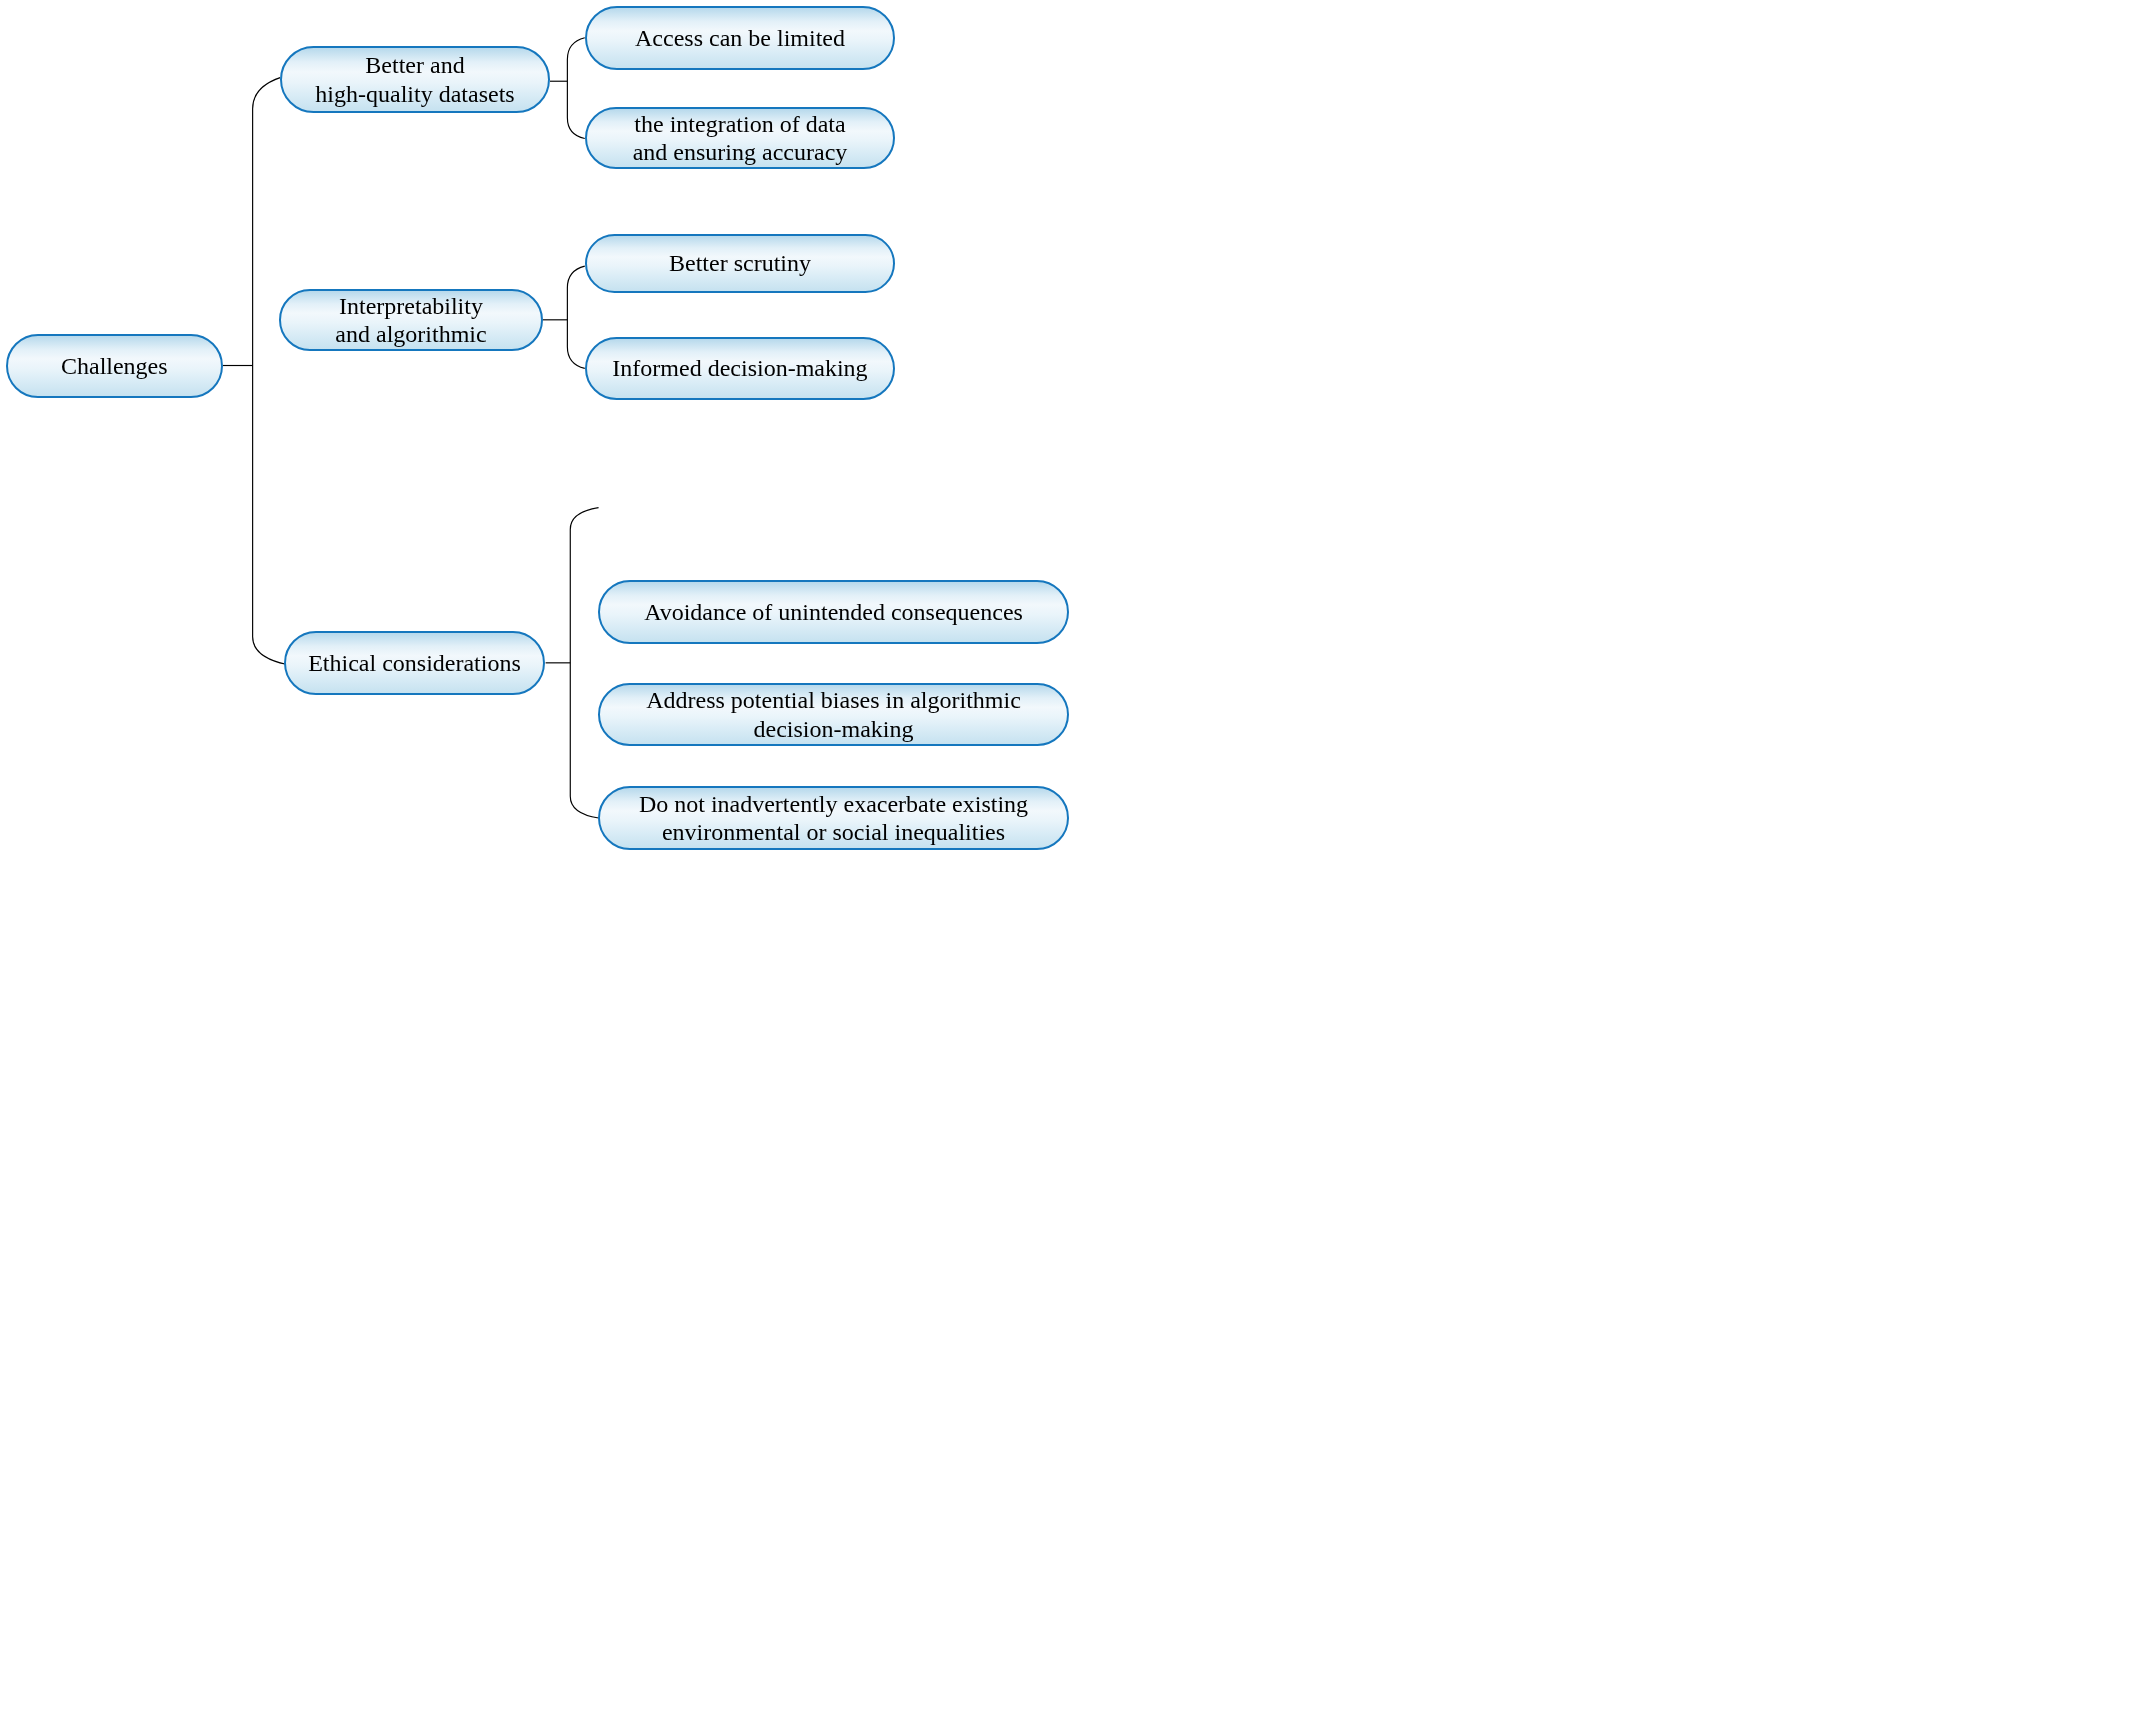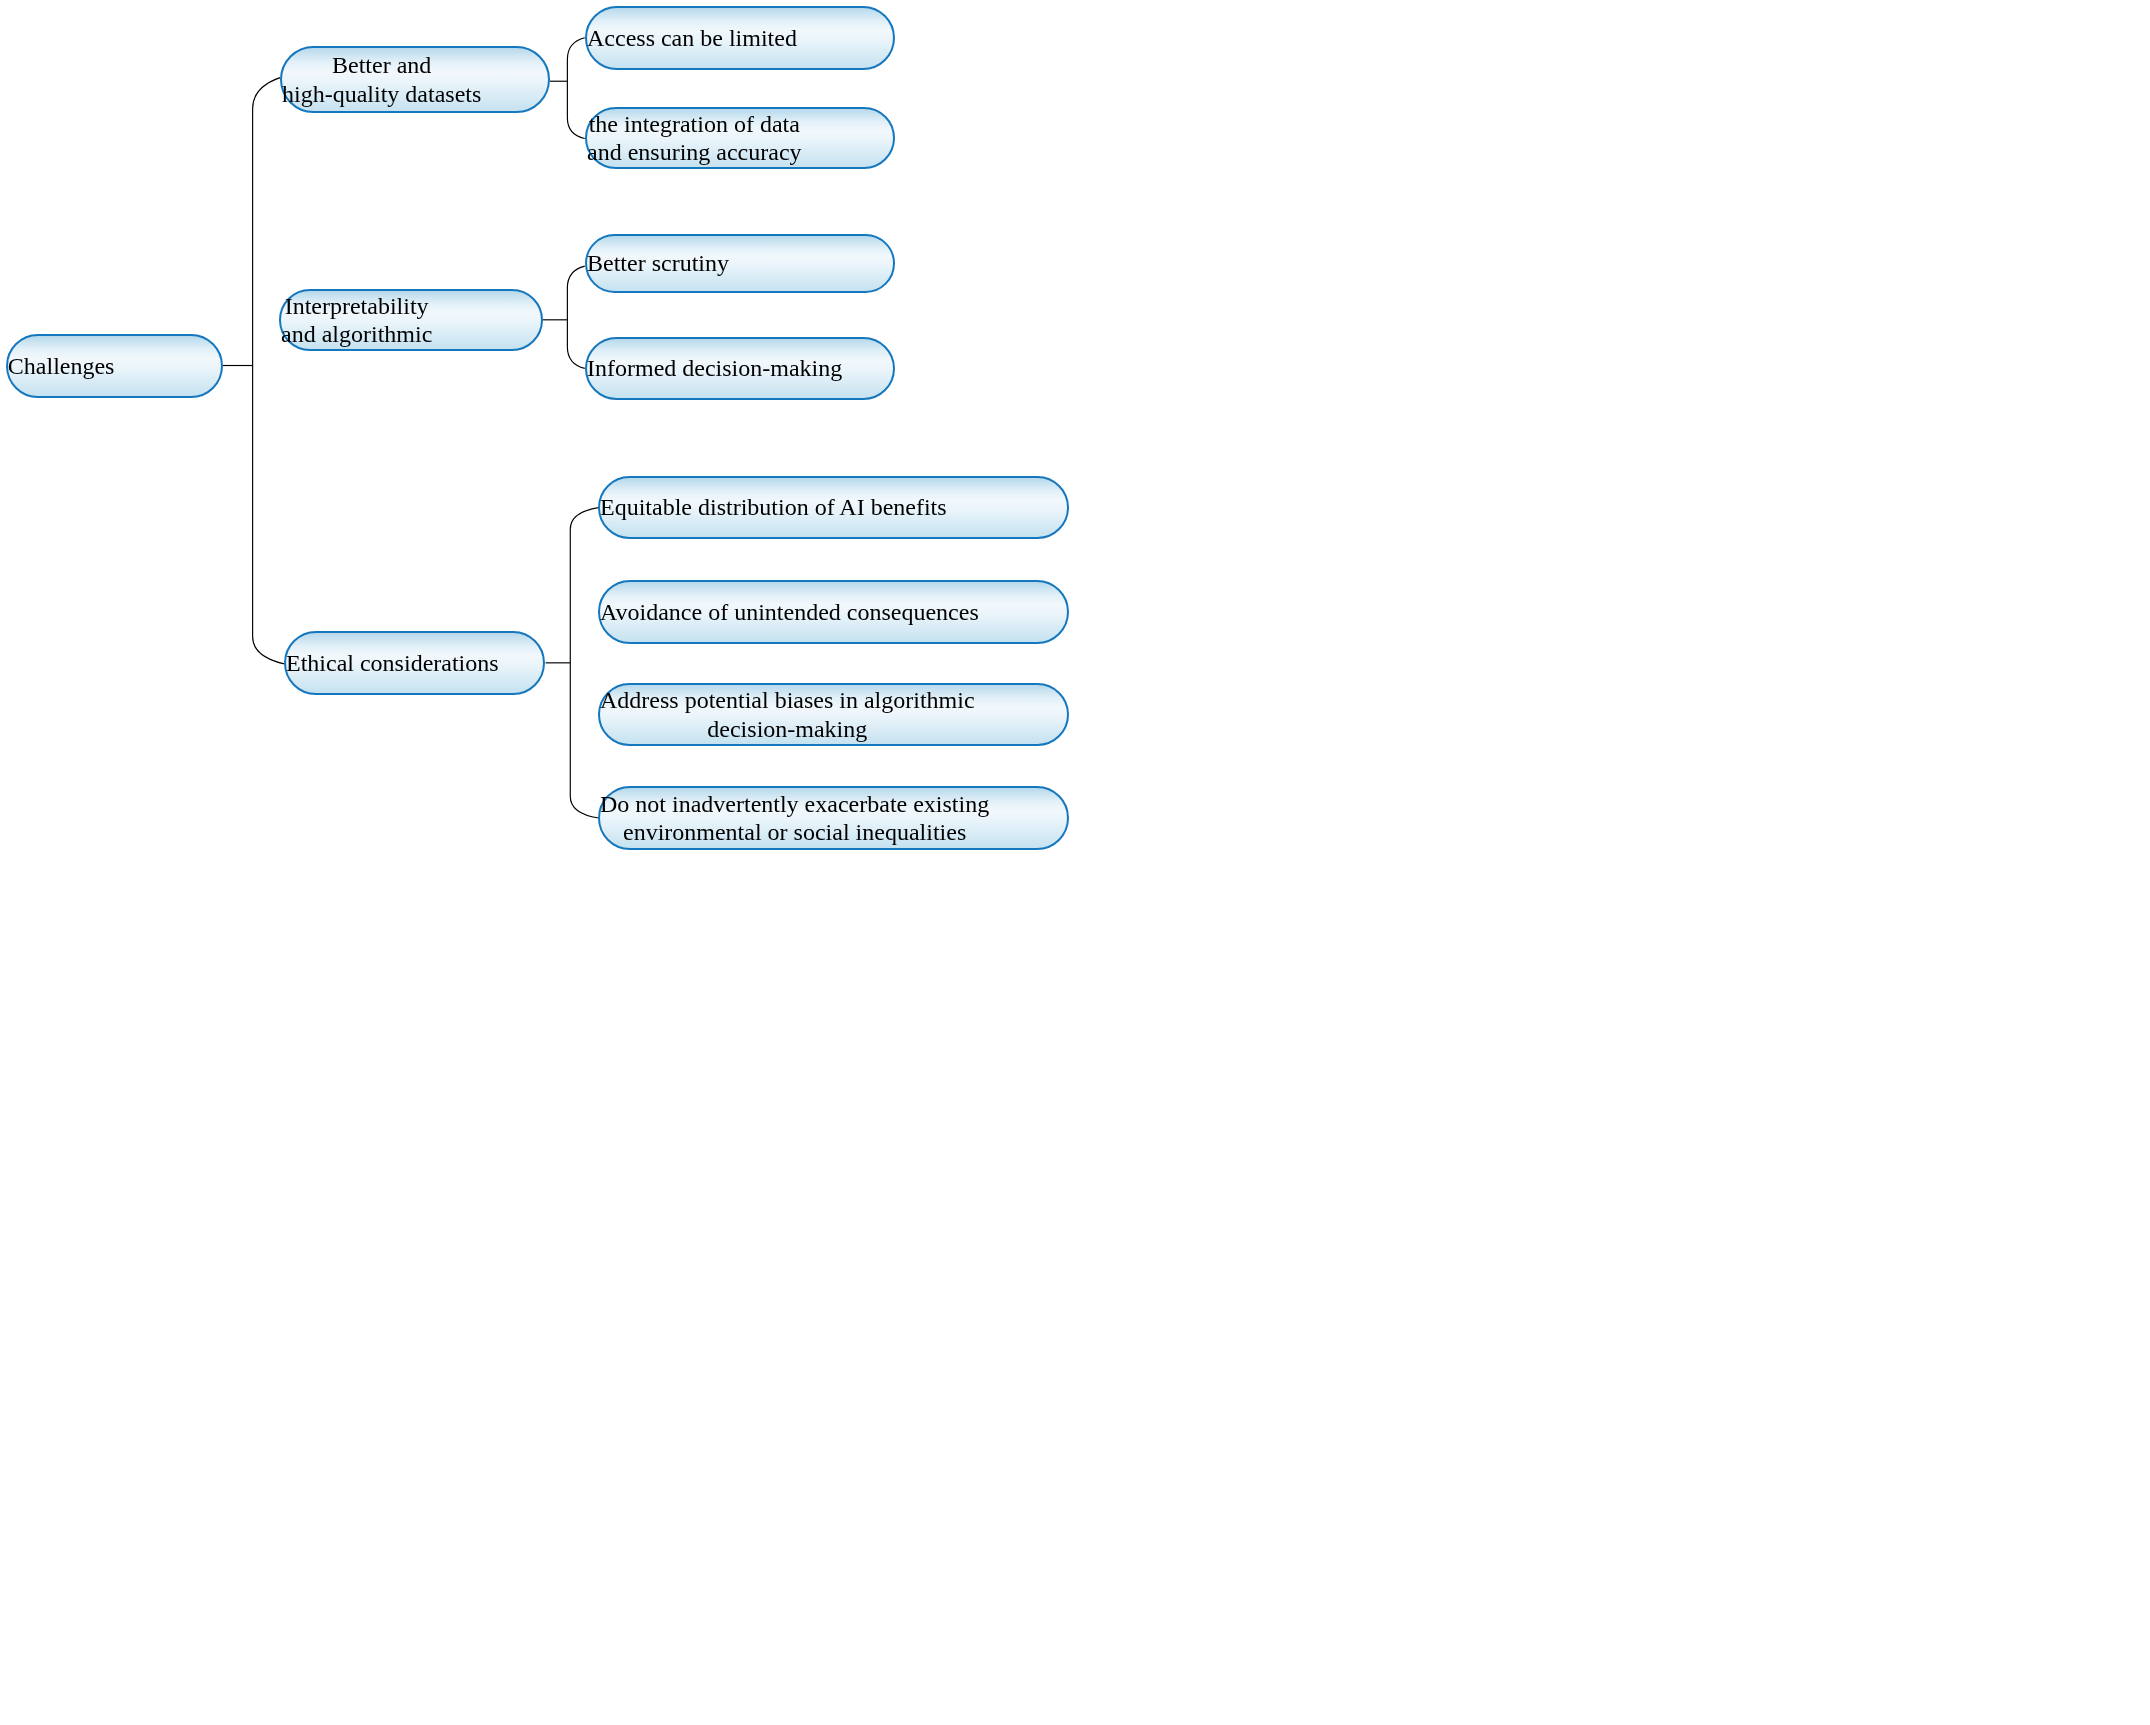--- a/index.html
+++ b/index.html
@@ -41,21 +41,21 @@
     border-radius: 725px;
     background: linear-gradient(to bottom,
       var(--fill-top) 0%,
       #e2f0f8 22%,
       var(--fill-mid) 38%,
       #e9f4fa 55%,
       #d9ecf6 75%,
       var(--fill-bottom) 100%);
     display: flex;
     align-items: center;
-    justify-content: flex-start;
+    justify-content: center;
     text-align: center;
     color: var(--text);
     font-size: 24px;
     line-height: 1.18;
     white-space: pre-line;
   }
 </style>
 </head>
 <body>
 
@@ -105,23 +105,20 @@
   </div>
 
   <div class="pill" style="left:585px; top:234px; width:310px; height:59px;">
     <span>Better scrutiny</span>
   </div>
 
   <div class="pill" style="left:585px; top:337px; width:310px; height:63px;">
     <span>Informed decision-making</span>
   </div>
 
-  <div class="pill" style="left:598px; top:476px; width:471px; height:63px;">
-    <span>Equitable distribution of AI benefits</span>
-  </div>
 
   <div class="pill" style="left:598px; top:580px; width:471px; height:64px;">
     <span>Avoidance of unintended consequences</span>
   </div>
 
   <div class="pill" style="left:598px; top:683px; width:471px; height:63px;font-family:Liberation Serif, serif;">
     <span>Address potential biases in algorithmic
 decision-making</span>
   </div>
 

